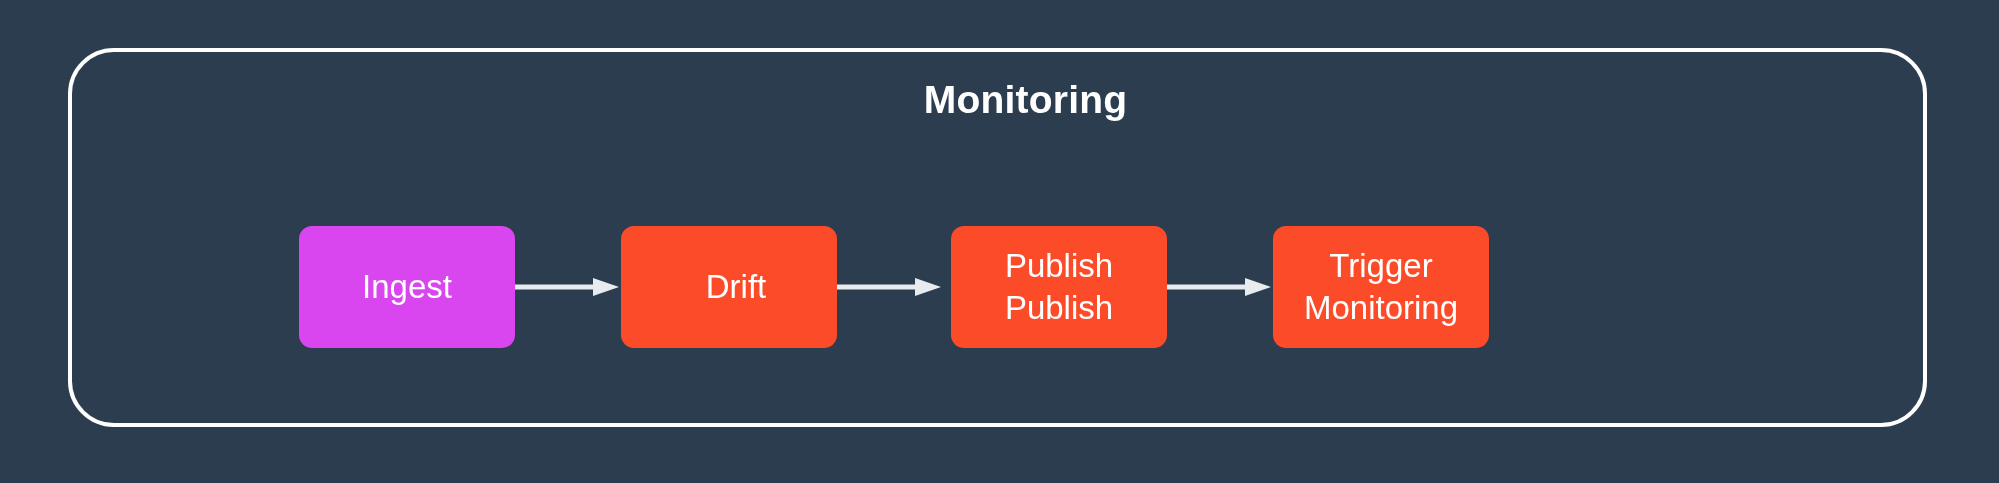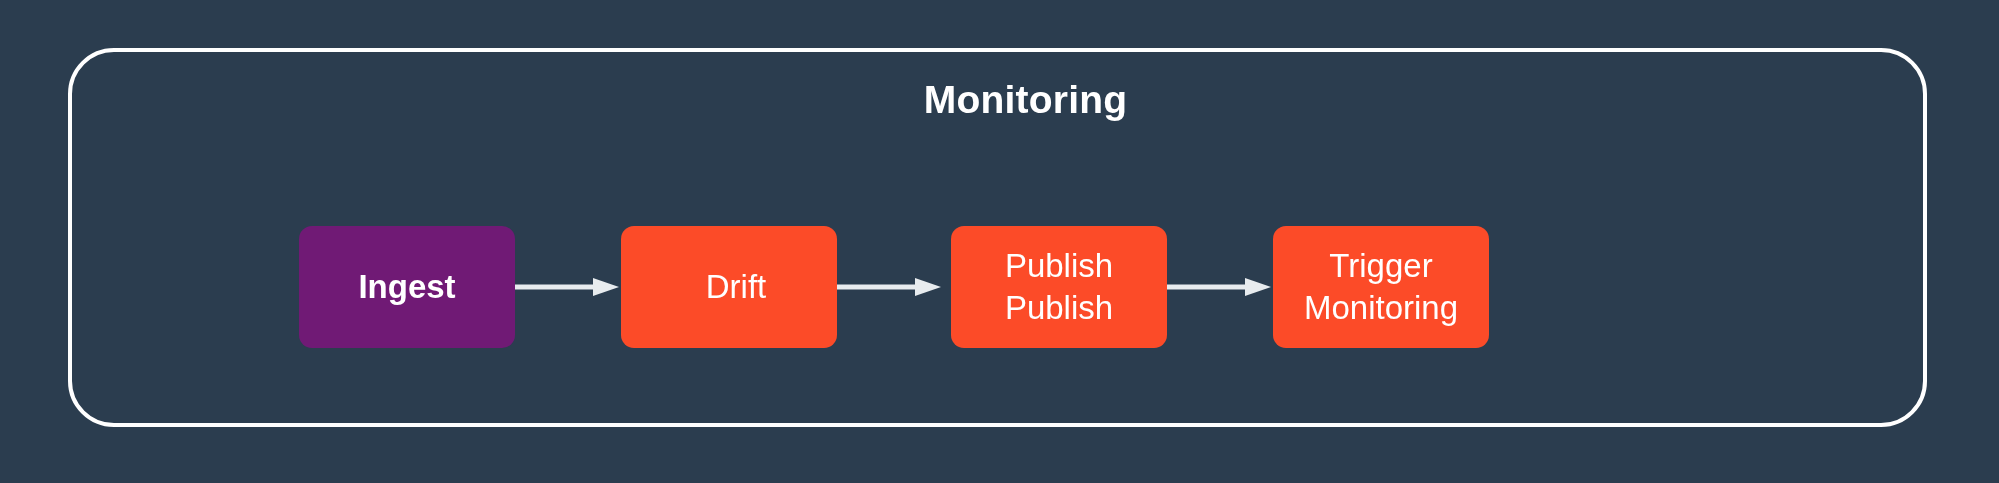--- a/index.html
+++ b/index.html
@@ -110,21 +110,21 @@
 <body style="background: rgb(43, 61, 79);">
 
 <div id="canvas" style="background: rgb(43, 61, 79);">
 
   <div class="group-container" style="border-color: rgb(255, 255, 255); border-width: 4px; border-radius: 46px;">
 
     <div class="group-title" style="color: rgb(255, 255, 255);">Monitoring</div>
 
     <div class="flow-row">
 
-      <div class="node w-ingest" style="background: #701a75; color: rgb(255, 255, 255); font-weight: bold;">
+      <div class="node w-ingest" style="background: #d946ef; color: rgb(255, 255, 255);">
         <span class="node-line">Ingest</span>
       </div>
 
       <div class="connector">
         <svg class="arrow-svg" viewBox="0 0 106 22" xmlns="http://www.w3.org/2000/svg">
           <line x1="0" y1="11" x2="80" y2="11" stroke="#e8ecef" stroke-width="5"></line>
           <polygon points="78,2 104,11 78,20" fill="#e8ecef"></polygon>
         </svg>
       </div>
 

